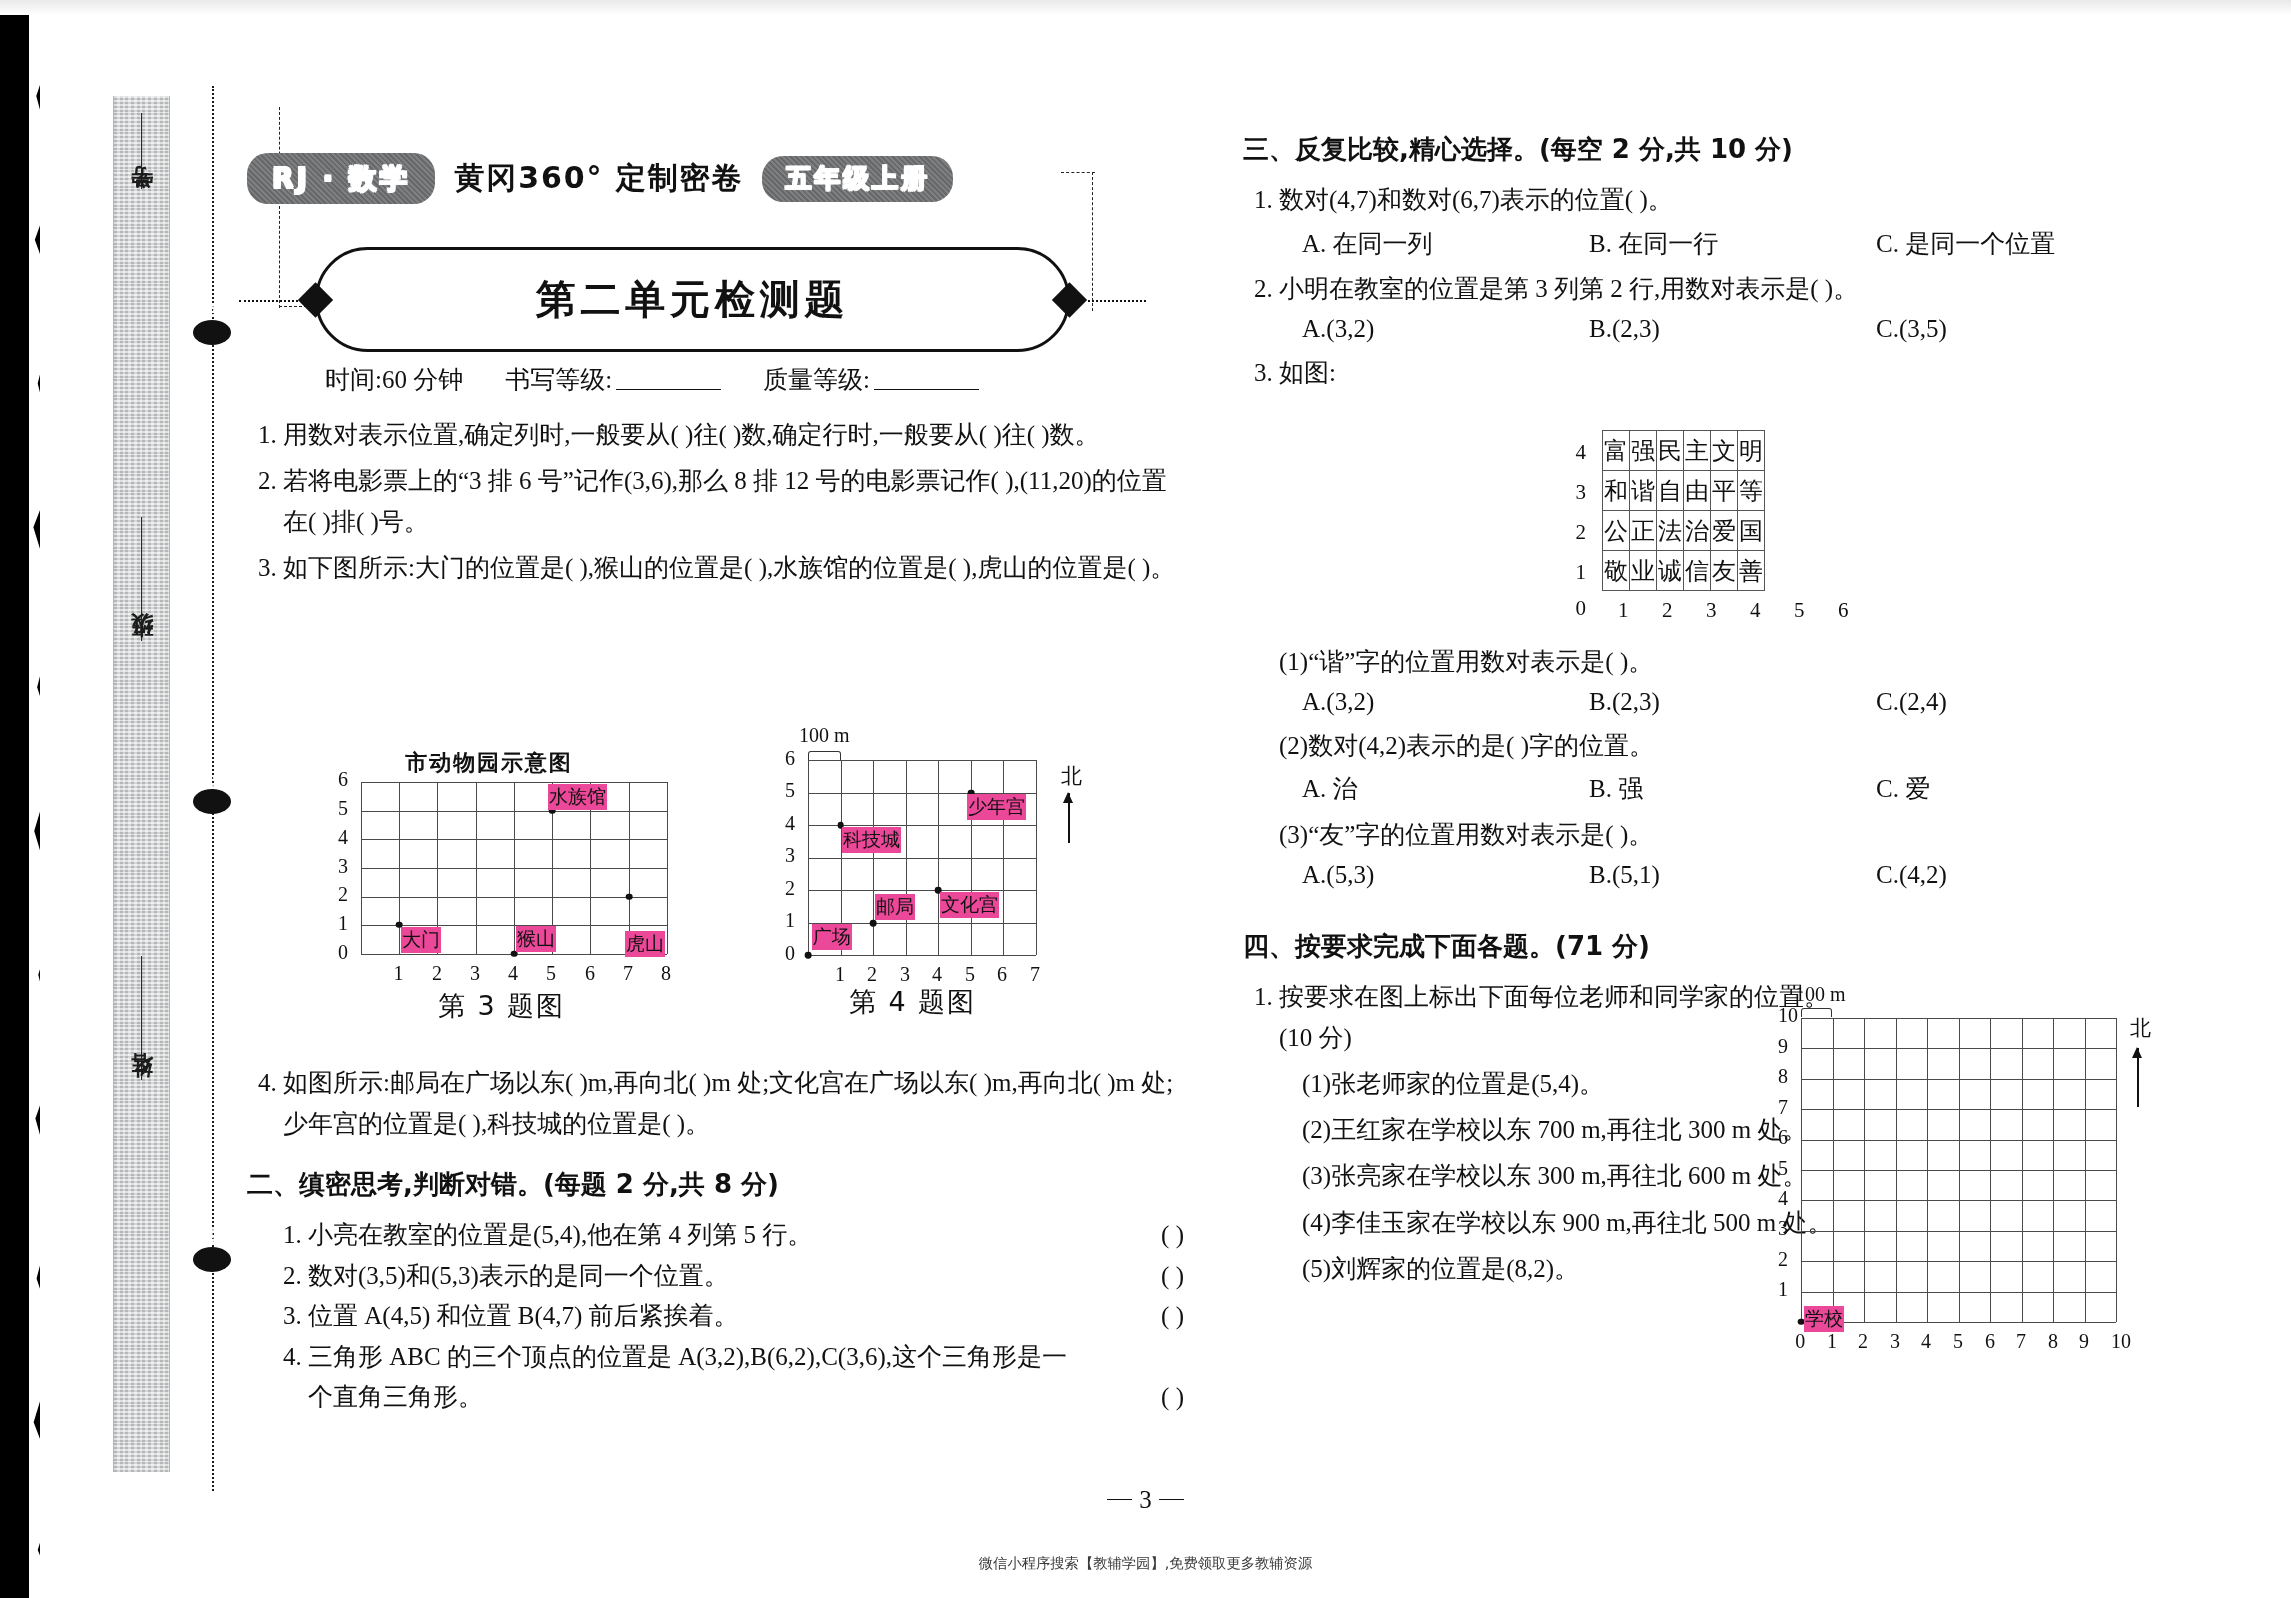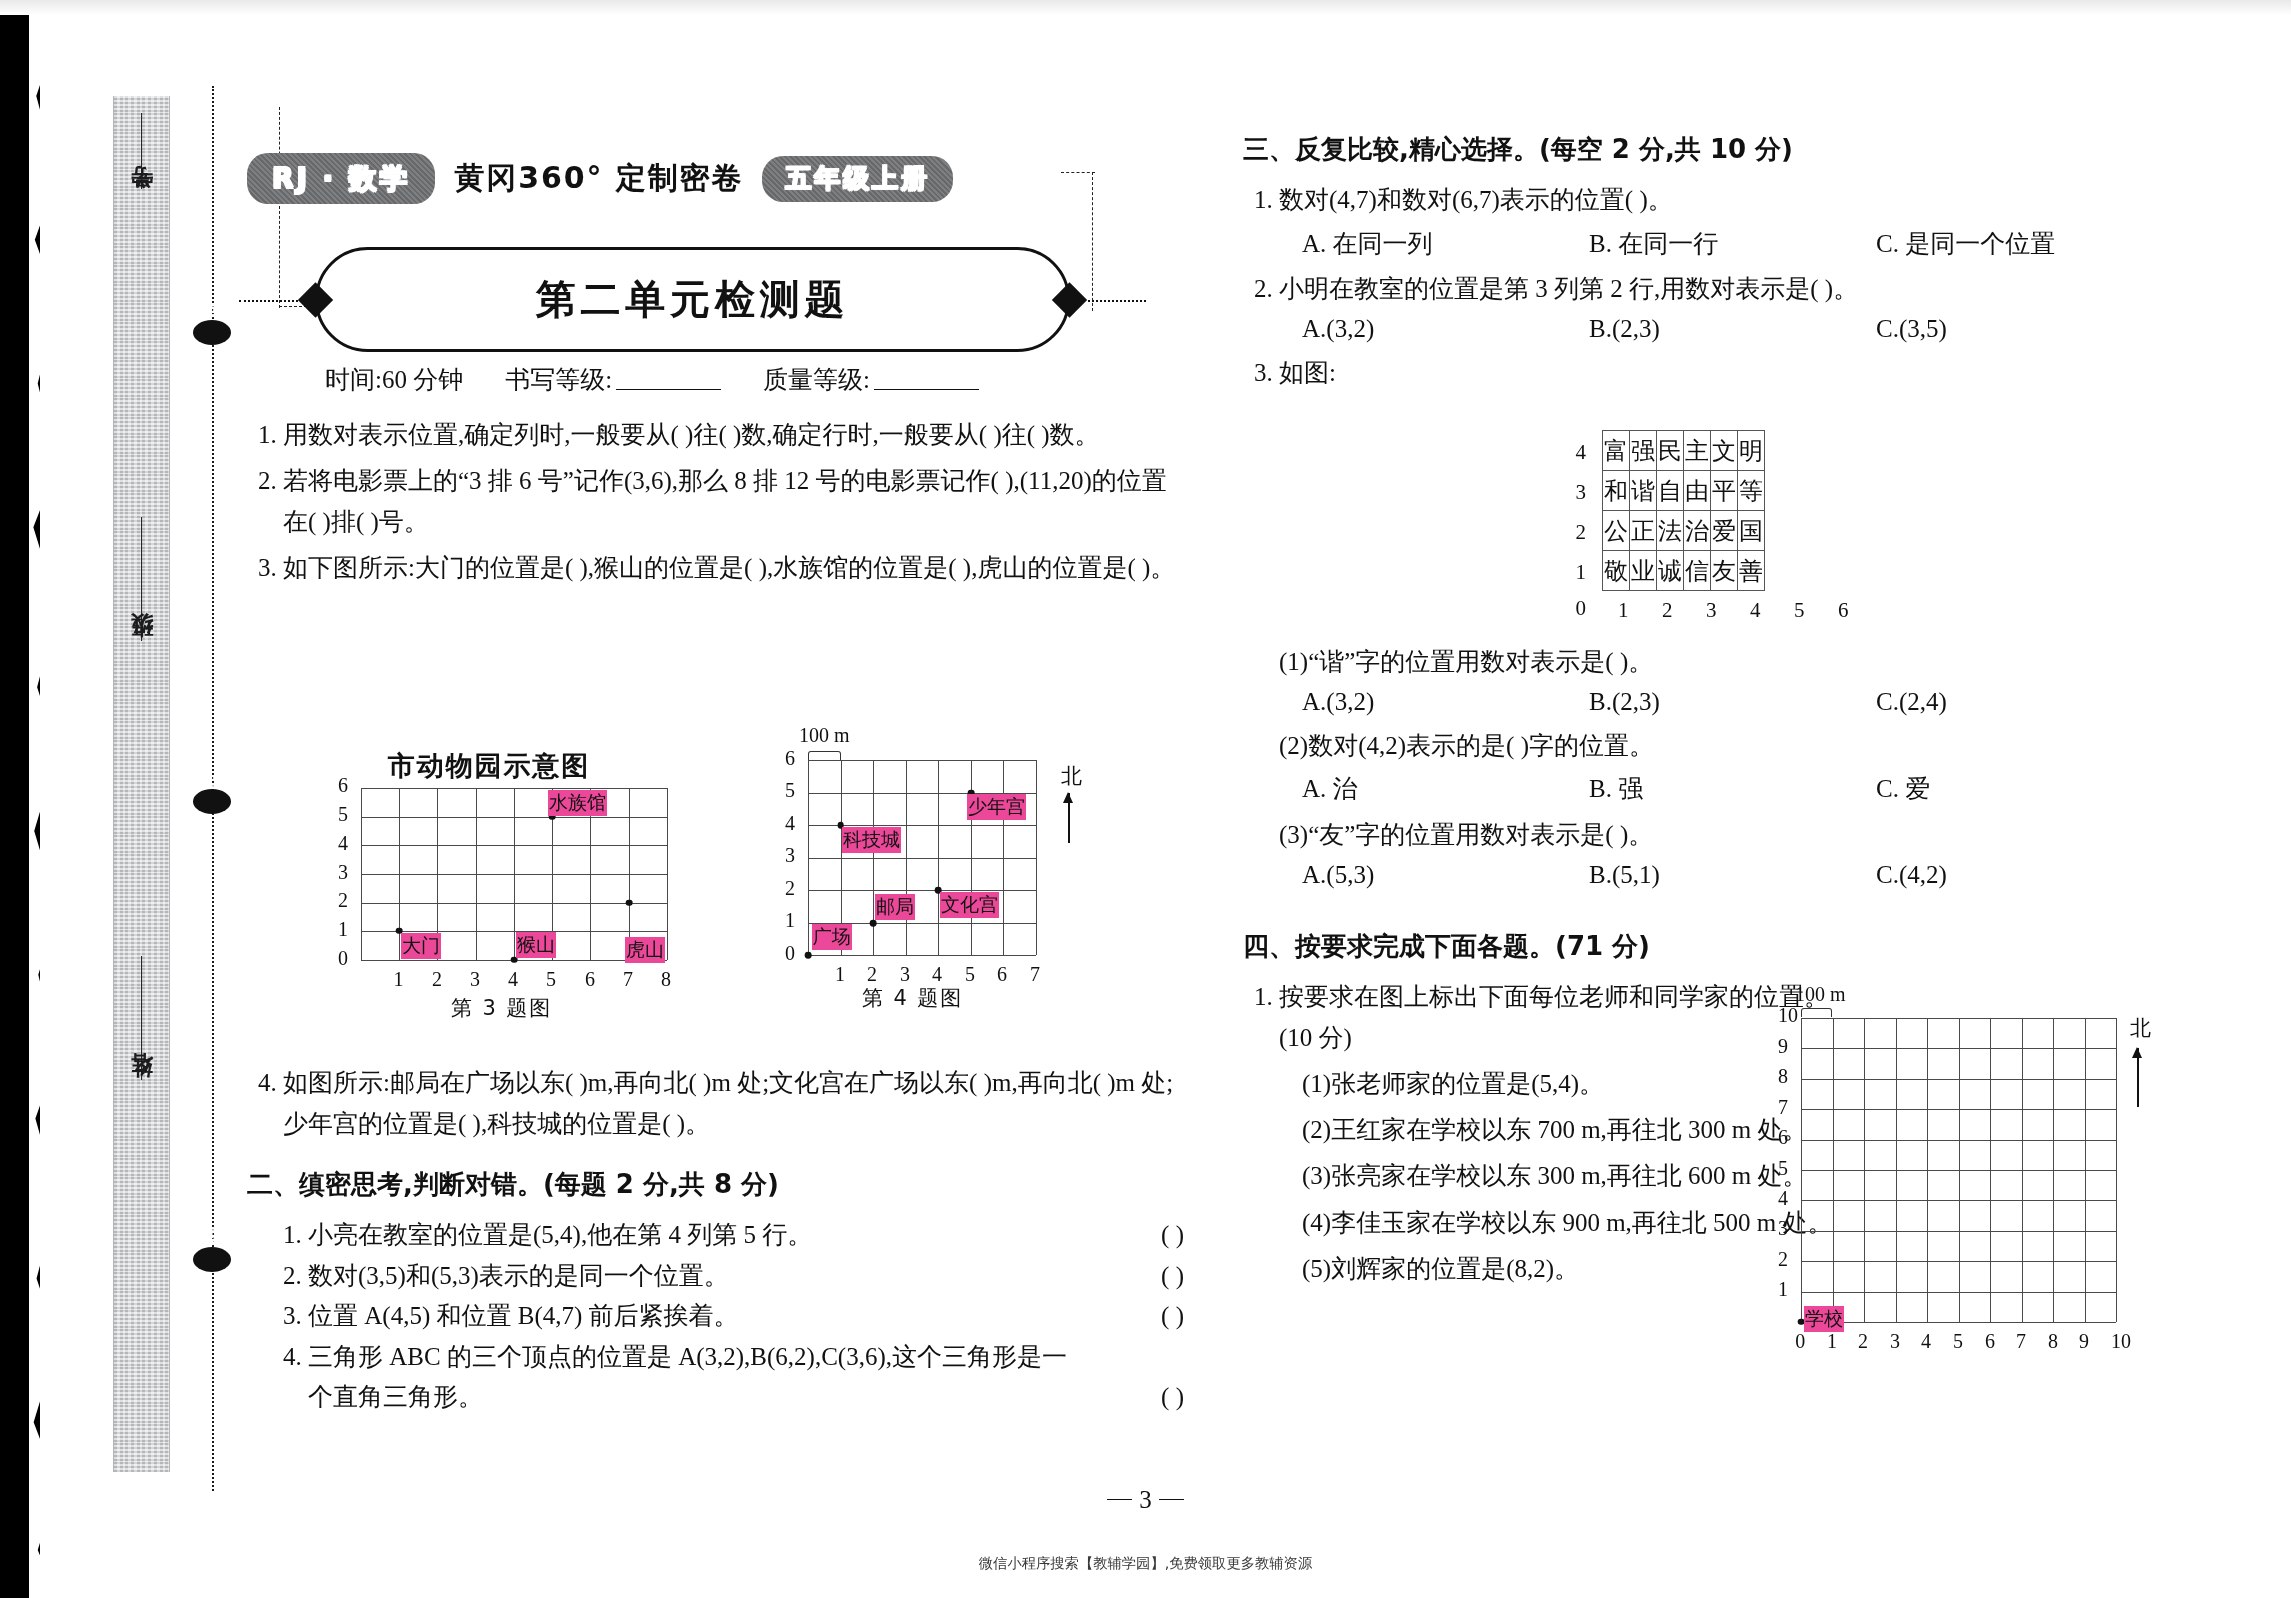--- a/index.html
+++ b/index.html
@@ -140,32 +140,32 @@
           font-family: "Liberation Serif","DejaVu Serif",serif; }
   .opts > div:nth-child(1){ width: 287px; }
   .opts > div:nth-child(2){ width: 287px; }
   .tf-row { display: flex; font-size: 25px; line-height: 1.62; padding-left: 36px;
             font-family: "Liberation Serif","DejaVu Serif",serif; }
   .tf-row .txt { flex: 1; text-indent: -25px; padding-left: 25px; }
   .tf-row .mark { width: 115px; text-align: right; white-space: nowrap; }
 
   
   .fig { position: absolute; }
-  .grid-title { text-align: center; font-size: 27px; font-weight: bold;
+  .grid-title { text-align: center; font-size: 22px; font-weight: bold;
                 font-family: "DejaVu Sans", sans-serif; letter-spacing: 1.9px; margin-bottom: 3.8px;}
   .grid-box { position: relative; }
   .gl { position: absolute; background: #4a4a4a; }
   .gl.h { height: 1.4px; left: 0; }
   .gl.v { width: 1.4px; top: 0; }
   .axis-num { position: absolute; font-size: 20px; font-family: "Liberation Serif", serif; }
   .pt { position: absolute; width: 6.7px; height: 6.7px; background: #111; border-radius: 50%;
         transform: translate(-50%,-50%); }
   .pt-label { position: absolute; font-size: 19px; white-space: nowrap;
               font-family: "DejaVu Sans", sans-serif; background: #ec4899; padding: 0 1px; }
-  .fig-cap { text-align: center; font-size: 21px; font-family: "DejaVu Sans", sans-serif;
+  .fig-cap { text-align: center; font-size: 27px; font-family: "DejaVu Sans", sans-serif;
              letter-spacing:1.9px; margin-top: 7.6px; }
   .scale-lbl { position: absolute; font-size: 20px; font-family: "Liberation Serif", serif; white-space: nowrap;}
   .brace { position: absolute; border: 1.9px solid #333; border-bottom: none;
            height: 8.6px; border-radius: 2.9px 2.9px 0 0;}
   .north { position: absolute; font-size: 21px; font-family: "DejaVu Sans", sans-serif;}
   .north-arrow { position: absolute; width: 1.9px; background: #111; }
   .north-arrow::before{ content:""; position:absolute; top:-1px; left:-4.8px;
       border-left:5.7px solid transparent; border-right:5.7px solid transparent;
       border-bottom:11.5px solid #111;}
 

